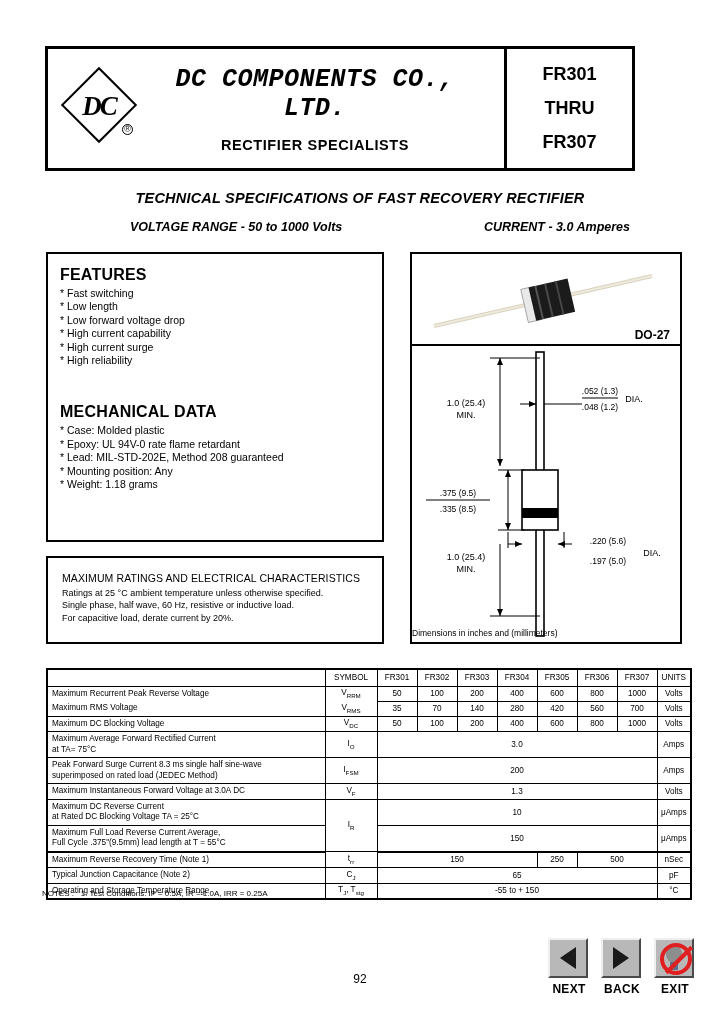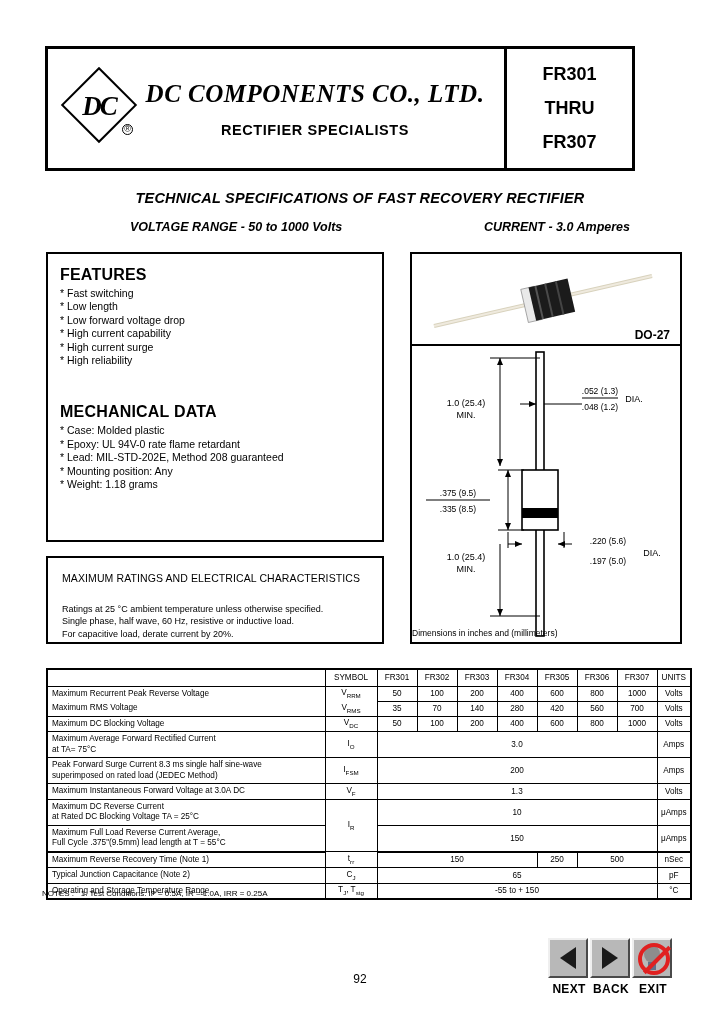--- a/index.html
+++ b/index.html
@@ -34,21 +34,21 @@
     font-family:"Liberation Serif", serif; font-style:italic;
     font-weight:bold; font-size:27px; letter-spacing:-2px;
   }
   .logo .reg {
     position:absolute; left:56px; top:52px; font-size:9px;
     border:1px solid #000; border-radius:50%; width:11px; height:11px;
     line-height:9px; text-align:center;
   }
   .hdr-titles { flex:1; text-align:center; padding-right:14px; }
   .company {
-    font-family:Liberation Serif, serif;
+    font-family:Liberation Mono, monospace;
     font-weight:bold; font-style:italic;
     font-size:25px; letter-spacing:0.5px; margin-bottom:14px;
   }
   .specialists {
     font-size:14.5px; font-weight:bold; letter-spacing:0.6px;
   }
   .hdr-right {
     flex:0 0 125px; display:flex; flex-direction:column;
     align-items:center; justify-content:center; gap:13px;
     font-size:18px; font-weight:bold;
@@ -72,21 +72,21 @@
   }
   .sec-head { font-size:16px; font-weight:bold; margin-bottom:3px; letter-spacing:0.2px;}
   .bullets { font-size:10.5px; line-height:13.4px; }
   .bullets div { white-space:nowrap; }
   .mech { margin-top:36px; }
 
   .ratings-box {
     position:absolute; left:46px; top:556px; width:338px; height:88px;
     border:2px solid #000; padding:14px 0 0 14px;
   }
-  .ratings-box .r-head { font-size:10.5px; letter-spacing:0.1px; margin-bottom:19px;}
+  .ratings-box .r-head { font-size:10.5px; letter-spacing:0.1px; margin-bottom:3px;}
   .ratings-box .r-line { font-size:9px; line-height:12.4px; }
 
   
   .pkg-outer {
     position:absolute; left:410px; top:252px; width:272px; height:392px;
     border:2px solid #000;
   }
   .pkg-photo {
     position:absolute; left:0; top:0; width:268px; height:92px;
     border-bottom:2px solid #000;
@@ -127,21 +127,21 @@
     position:absolute; left:42px; top:888px; font-size:8px; line-height:12px;
   }
   .notes .n2 { padding-left:58px; }
 
   .page-num {
     position:absolute; left:0; top:972px; width:720px; text-align:center;
     font-size:12px;
   }
 
   
-  .nav { position:absolute; left:548px; top:938px; display:flex; }
+  .nav { position:absolute; left:548px; top:938px; display:flex; gap:11px; }
   .nav-item { width:42px; text-align:center; }
   .nav-btn {
     width:40px; height:40px; background:#b8b8b8;
     border-top:2px solid #efefef; border-left:2px solid #efefef;
     border-right:2px solid #4a4a4a; border-bottom:2px solid #4a4a4a;
     display:flex; align-items:center; justify-content:center;
     position:relative;
   }
   .tri-left { width:0;height:0;border-top:11px solid transparent;border-bottom:11px solid transparent;border-right:16px solid #1a1a1a;}
   .tri-right { width:0;height:0;border-top:11px solid transparent;border-bottom:11px solid transparent;border-left:16px solid #1a1a1a;}

